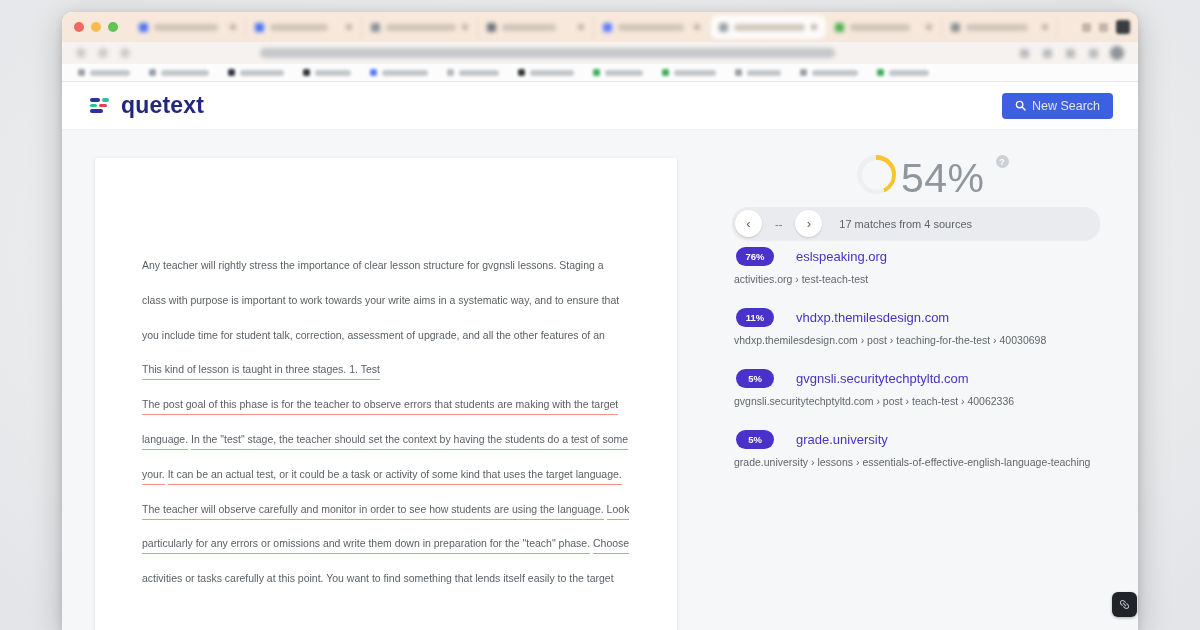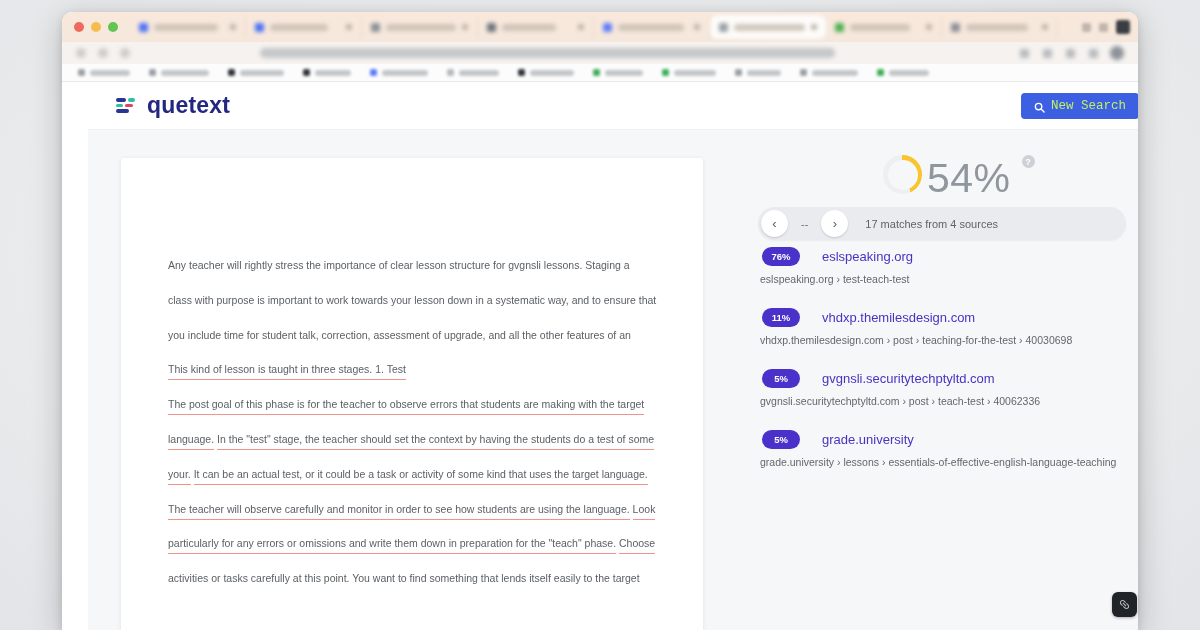--- a/index.html
+++ b/index.html
@@ -46,31 +46,31 @@
 
   
   .bookmarks { height:18px; background:#fcfcfc; border-bottom:1px solid #e9e9eb;
                display:flex; align-items:center; padding:0 16px; }
   .bm-blur { display:flex; align-items:center; gap:19px; width:100%; filter:blur(1.7px); }
   .bm { display:flex; align-items:center; gap:5px; }
   .bm .dot { width:7px; height:7px; border-radius:2px; }
   .bm .blob { height:6px; border-radius:3px; background:#c3c6c9; }
 
   
-  .app { position:absolute; left:0; top:70px; width:100%; height:548px; background:#f6f7f8;margin-left:26px; }
+  .app { position:absolute; left:0; top:70px; width:100%; height:548px; background:#f6f7f8; }
   .app-header { height:48px; background:#fff; display:flex; align-items:center;
                 padding:0 25px 0 28px; border-bottom:1px solid #f0f1f2; }
   .logo { display:flex; align-items:center; gap:9px; }
   .logo-mark { width:22px; }
   .logo-mark .r { display:flex; gap:2px; margin:2px 0; }
   .logo-mark .b { height:3.5px; border-radius:2px; }
   .brand { font-size:23px; font-weight:700; color:#23277f; letter-spacing:.2px; }
-  .new-search { margin-left:auto; display:flex; align-items:flex-end; gap:6px;
-                color:#bef264; font-size:12.5px; padding:6px 13px; border-radius:4px;
-                border:none; cursor:pointer;font-family:Liberation Mono, monospace; }
+  .new-search { margin-left:auto; display:flex; align-items:center; gap:6px;
+                color:#e5e5e5; font-size:12.5px; padding:6px 13px; border-radius:4px;
+                border:none; cursor:pointer; }
 
   .app-body { position:relative; height:500px; }
 
   
   .doc-card { position:absolute; left:33px; top:28px; width:582px; height:620px;
               background:#fff; border-radius:2px;
               box-shadow:0 1px 5px rgba(0,0,0,.08), 0 0 1px rgba(0,0,0,.06); }
   .doc-text { padding:90px 50px 0 47px; font-size:10.5px; color:#5a5f64; }
   .doc-line { height:34.8px; line-height:34.8px; white-space:nowrap; }
   .doc-line .match { border-bottom:1.4px solid #f0938a; padding-bottom:4px; }
@@ -261,21 +261,21 @@
         </svg>
         <span>New Search</span>
       </button>
     </div>
 
     <div class="app-body">
 
       <div class="doc-card">
         <div class="doc-text" id="doc-lines">
             <div class="doc-line"><span>Any teacher will rightly stress the importance of clear lesson structure for gvgnsli lessons. Staging a</span></div>
-            <div class="doc-line"><span>class with purpose is important to work towards your lesson down in a systematic way, and to ensure that</span></div>
+            <div class="doc-line"><span>class with purpose is important to work towards your write aims in a systematic way, and to ensure that</span></div>
             <div class="doc-line"><span>you include time for student talk, correction, assessment of upgrade, and all the other features of an</span></div>
             <div class="doc-line"><span class="match" style="border-bottom-color: rgb(240, 147, 138);">This kind of lesson is taught in three stages. 1. Test</span></div>
             <div class="doc-line"><span class="match" style="border-bottom-color: rgb(240, 147, 138);">The post goal of this phase is for the teacher to observe errors that students are making with the target</span></div>
             <div class="doc-line"><span class="match" style="border-bottom-color: rgb(240, 147, 138);">language.</span><span> </span><span class="match" style="border-bottom-color: rgb(240, 147, 138);">In the "test" stage, the teacher should set the context by having the students do a test of some</span></div>
             <div class="doc-line"><span class="match" style="border-bottom-color: rgb(240, 147, 138);">your.</span><span> </span><span class="match" style="border-bottom-color: rgb(240, 147, 138);">It can be an actual test, or it could be a task or activity of some kind that uses the target language.</span></div>
             <div class="doc-line"><span class="match" style="border-bottom-color: rgb(240, 147, 138);">The teacher will observe carefully and monitor in order to see how students are using the language.</span><span> </span><span class="match" style="border-bottom-color: rgb(240, 147, 138);">Look</span></div>
             <div class="doc-line"><span class="match" style="border-bottom-color: rgb(240, 147, 138);">particularly for any errors or omissions and write them down in preparation for the "teach" phase.</span><span> </span><span class="match" style="border-bottom-color: rgb(240, 147, 138);">Choose</span></div>
             <div class="doc-line"><span>activities or tasks carefully at this point. You want to find something that lends itself easily to the target</span></div>
           </div>
       </div>
@@ -293,21 +293,21 @@
           <button class="circle-btn">›</button>
           <span class="summary">17 matches from 4 sources</span>
         </div>
 
         <div class="sources" id="sources">
   <div class="source-item">
     <div class="source-row">
       <span class="badge" style="background: rgb(74, 49, 201);">76%</span>
       <a class="domain" style="color: rgb(71, 51, 196);">eslspeaking.org</a>
     </div>
-    <div class="crumb">eslspeaking.org › test-teach-test</div>
+    <div class="crumb">activities.org › test-teach-test</div>
   </div>
 
   <div class="source-item">
     <div class="source-row">
       <span class="badge" style="background: rgb(74, 49, 201);">11%</span>
       <a class="domain" style="color: rgb(71, 51, 196);">vhdxp.themilesdesign.com</a>
     </div>
     <div class="crumb">vhdxp.themilesdesign.com › post › teaching-for-the-test › 40030698</div>
   </div>
 

